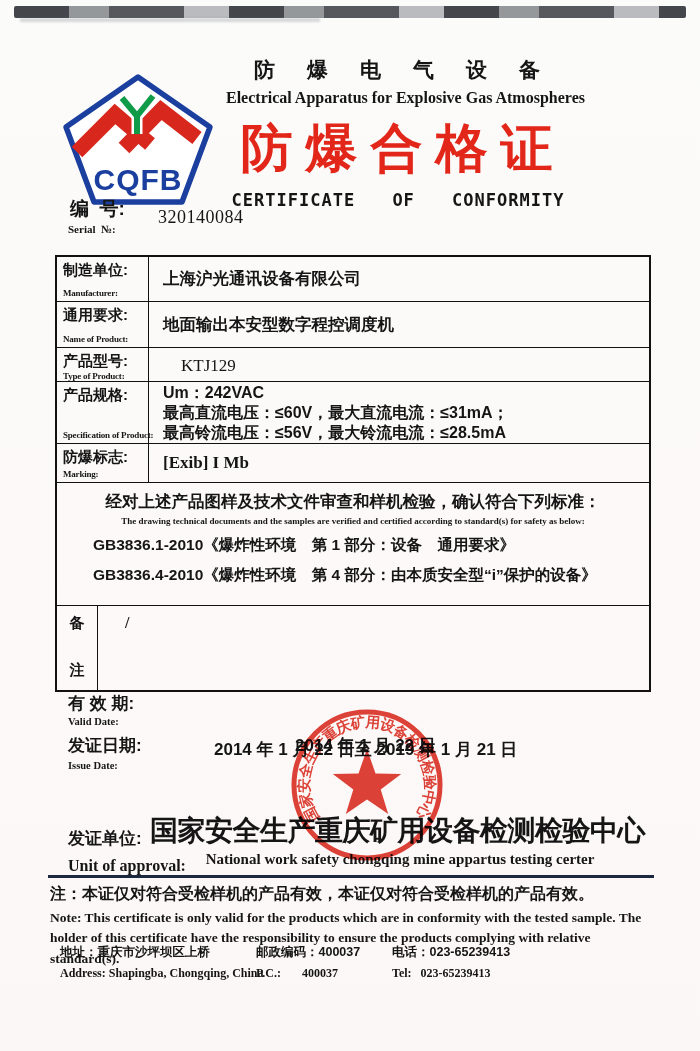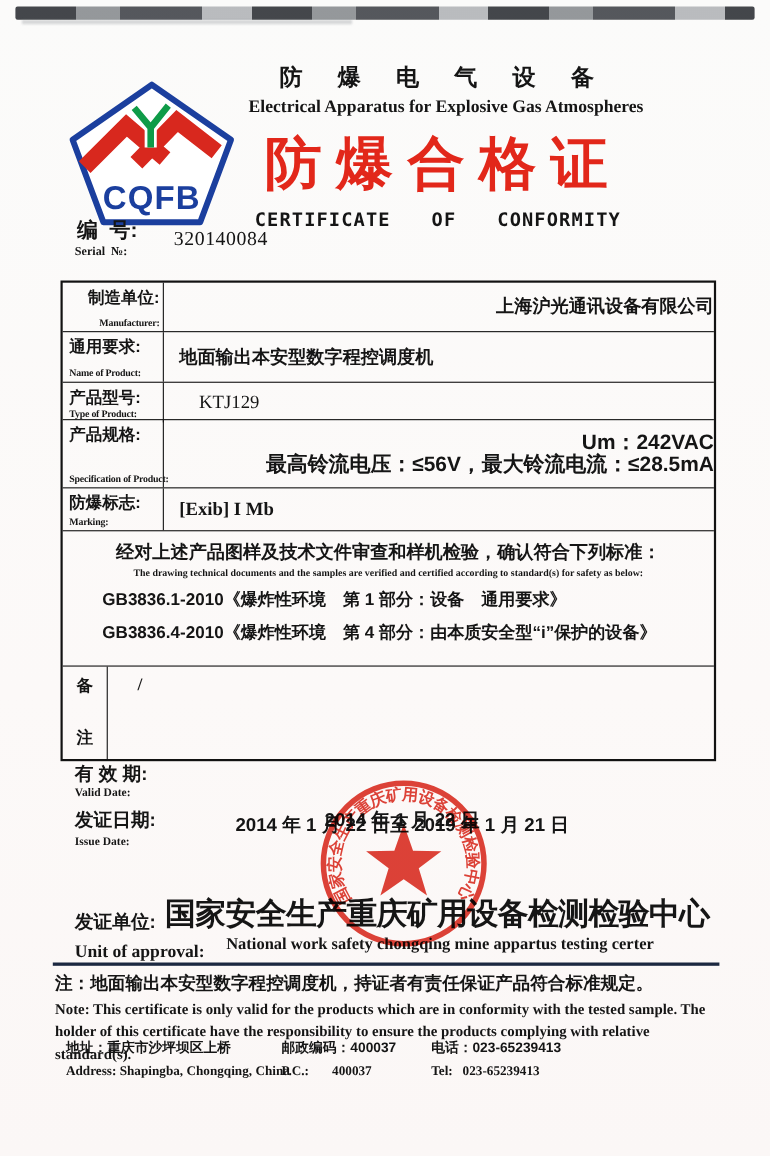--- a/index.html
+++ b/index.html
@@ -27,27 +27,27 @@
   .main-en{font-family:"DejaVu Sans Mono",monospace;font-weight:bold;font-size:17px;letter-spacing:1px;word-spacing:26px;margin-top:6px;white-space:nowrap;}
 
   
   .serial-cn{left:70px;top:196px;font-size:19px;font-weight:bold;}
   .serial-en{left:68px;top:223px;font-size:11px;font-weight:bold;font-family:"Liberation Serif",serif;}
   .serial-val{left:158px;top:207px;font-size:18px;font-family:"Liberation Serif",serif;letter-spacing:.5px;}
 
   
   .cert-table{left:55px;top:255px;width:592px;border:2px solid #121212;}
   .trow{display:grid;grid-template-columns:92px 1fr;border-top:1.5px solid #121212;}
-  .trow:first-child{border-top:none;text-align:right;}
+  .trow:first-child{border-top:none;}
   .tlabel{border-right:1.5px solid #121212;padding:4px 3px 3px 6px;display:flex;flex-direction:column;justify-content:space-between;}
   .lab-cn{font-size:15px;font-weight:bold;white-space:nowrap;}
   .lab-en{font-size:9px;font-weight:bold;font-family:"Liberation Serif",serif;white-space:nowrap;letter-spacing:-.2px;}
   .tval{display:flex;flex-direction:column;justify-content:center;padding-left:14px;font-size:16.5px;font-weight:bold;}
   .tval .latin{font-family:"Liberation Serif",serif;font-weight:normal;font-size:17px;}
-  .spec-line{line-height:20px;font-size:19px;text-align:right;}
+  .spec-line{line-height:20px;font-size:16px;}
   .statement-cell{padding:6px 8px 4px 8px;}
   .stmt-cn{text-align:center;font-size:16.5px;font-weight:bold;margin-top:2px;}
   .stmt-en{text-align:center;font-size:9px;font-weight:bold;font-family:"Liberation Serif",serif;margin-top:3px;}
   .std-line{padding-left:28px;font-size:15.5px;font-weight:bold;margin-top:9px;}
   .remark-label{width:40px;border-right:1.5px solid #121212;display:flex;flex-direction:column;justify-content:space-between;align-items:center;padding:8px 0 10px 0;}
   .remark-row{display:grid;grid-template-columns:40px 1fr;}
   .remark-val{padding:8px 0 0 28px;font-size:16px;font-weight:bold;font-family:"Liberation Serif",serif;}
 
   
   .vd-cn{left:68px;top:692px;font-size:17px;font-weight:bold;}
@@ -136,20 +136,21 @@
         </div>
     </div>
 
     <div class="trow" style="height:61px;">
       <div class="tlabel">
         <span class="lab-cn">产品规格:</span>
         <span class="lab-en">Specification of Product:</span>
       </div>
       <div class="tval">
         <div class="spec-line">Um：242VAC</div>
+        <div class="spec-line">最高直流电压：≤60V，最大直流电流：≤31mA；</div>
         <div class="spec-line">最高铃流电压：≤56V，最大铃流电流：≤28.5mA</div>
       </div>
     </div>
 
     <div class="trow" style="height:38px;">
       <div class="tlabel">
         <span class="lab-cn">防爆标志:</span>
         <span class="lab-en">Marking:</span>
       </div>
       <div class="tval">
@@ -193,21 +194,21 @@
   </svg>
 
   <div class="abs ap-cn">发证单位:</div>
   <div class="abs ap-en">Unit of approval:</div>
   <div class="abs ap-val-cn">国家安全生产重庆矿用设备检测检验中心</div>
   <div class="abs ap-val-en">National work safety chongqing mine appartus testing certer</div>
 
   <div class="abs rule"></div>
 
   <div class="abs note">
-    <div class="note-cn">注：地面输出本安型数字程控调度机，持证者有责任保证产品符合标准规定。</div>
+    <div class="note-cn">注：本证仅对符合受检样机的产品有效，本证仅对符合受检样机的产品有效。</div>
     <div class="note-en">Note: This certificate is only valid for the products which are in conformity with the tested sample. The holder of this certificate have the responsibility to ensure the products complying with relative standard(s).</div>
   </div>
 
   <div class="abs contact">
     <div>
       <div class="c-cn">地址：重庆市沙坪坝区上桥</div>
       <div class="c-en">Address: Shapingba, Chongqing, China</div>
     </div>
     <div>
       <div class="c-cn">邮政编码：400037</div>

